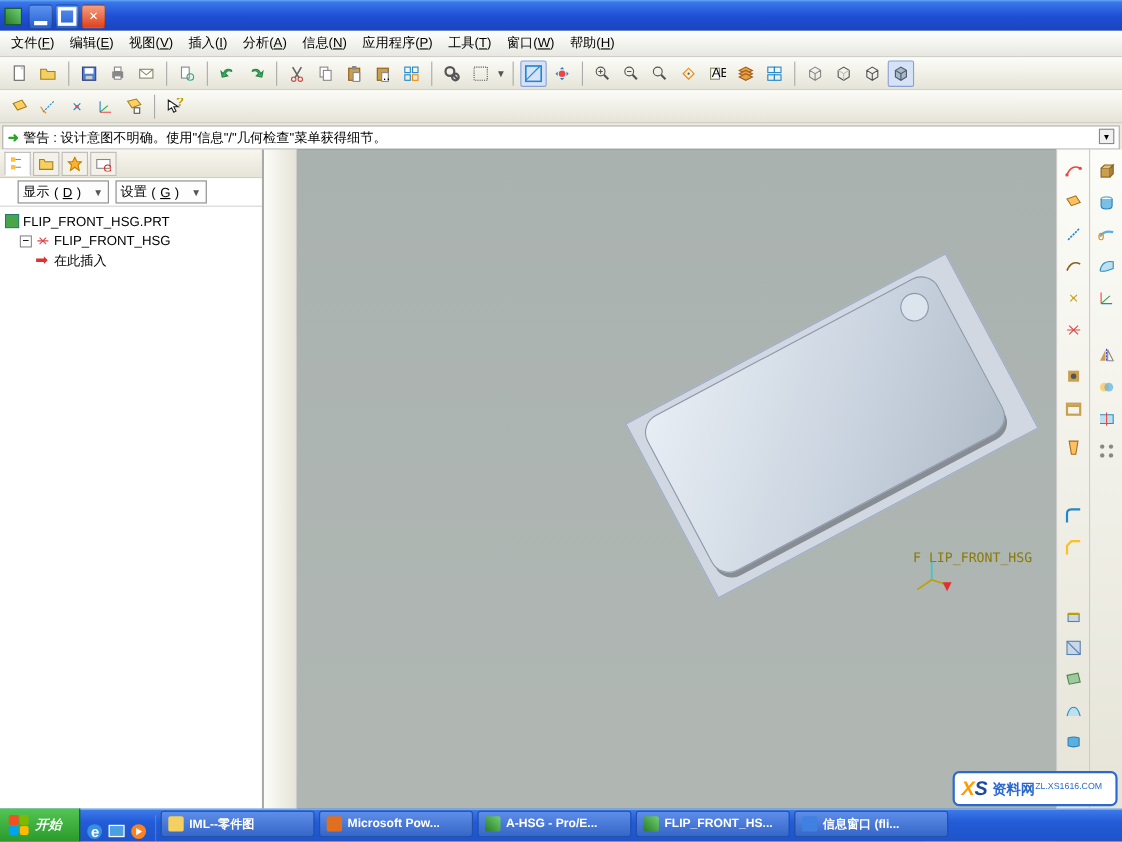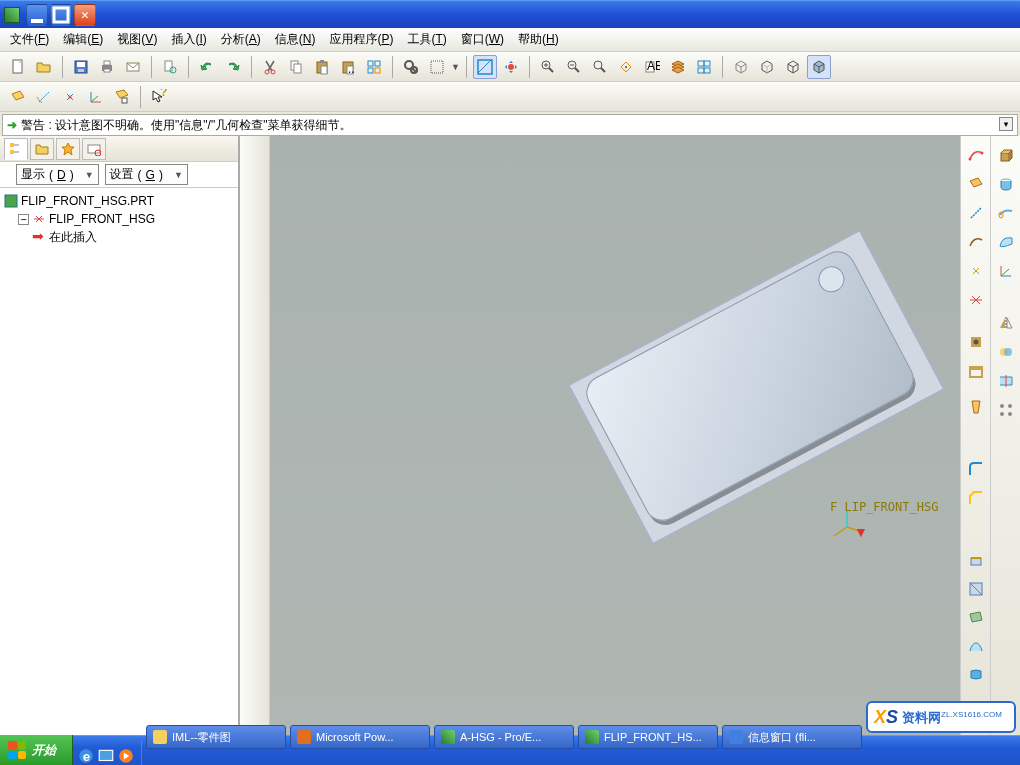--- a/index.html
+++ b/index.html
@@ -81,21 +81,21 @@
 .watermark .url { font-size: 8px; color: #2a6ad0; }
 
 
 .taskbar { position: absolute; bottom: 0; left: 0; right: 0; height: 30px; background: linear-gradient(to bottom,#3c7bea 0%, #225bd6 40%, #1f54c8 100%); display: flex; align-items: flex-end; border-top: 1px solid #5a9ef4; }
 .start-btn { height: 30px; padding: 0 16px 0 8px; background: linear-gradient(to bottom,#54c454,#2a9a2a); color: #fff; font-weight: bold; font-style: italic; display: flex; align-items: center; gap: 6px; border-right: 1px solid #196019; font-size: 15px; }
 .start-btn .logo { width: 18px; height: 18px; display: grid; grid-template-columns: 1fr 1fr; grid-template-rows: 1fr 1fr; gap: 1px; }
 .start-btn .logo span { border-radius: 2px; }
 .ql-sep { width: 1px; height: 24px; background: rgba(255,255,255,0.2); margin: 0 2px; }
 .ql { display: flex; align-items: center; gap: 2px; padding: 0 4px; }
 .ql .q { width: 18px; height: 18px; }
-.task { height: 24px; background: linear-gradient(to bottom,#5e8ee8,#3666c8); border: 1px solid #2050a8; border-radius: 3px; margin: 16px 2px; padding: 0 6px; display: flex; align-items: center; gap: 5px; color: #fff; min-width: 140px; max-width: 150px; }
+.task { height: 24px; background: linear-gradient(to bottom,#5e8ee8,#3666c8); border: 1px solid #2050a8; border-radius: 3px; margin: 4px 2px; padding: 0 6px; display: flex; align-items: center; gap: 5px; color: #fff; min-width: 140px; max-width: 150px; font-weight: bold; }
 .task .ico { width: 14px; height: 14px; background: #f4d060; border-radius: 2px; flex-shrink: 0; }
 .task .ico.green { background: linear-gradient(45deg,#2a7a2a,#6fd26f); }
 .task .ico.orange { background: #e07020; }
 .task .ico.blue { background: #4080e0; }
 .task .lbl { white-space: nowrap; overflow: hidden; text-overflow: ellipsis; font-size: 11px; }
 </style>
 </head>
 <body>
 
 <div class="titlebar">

